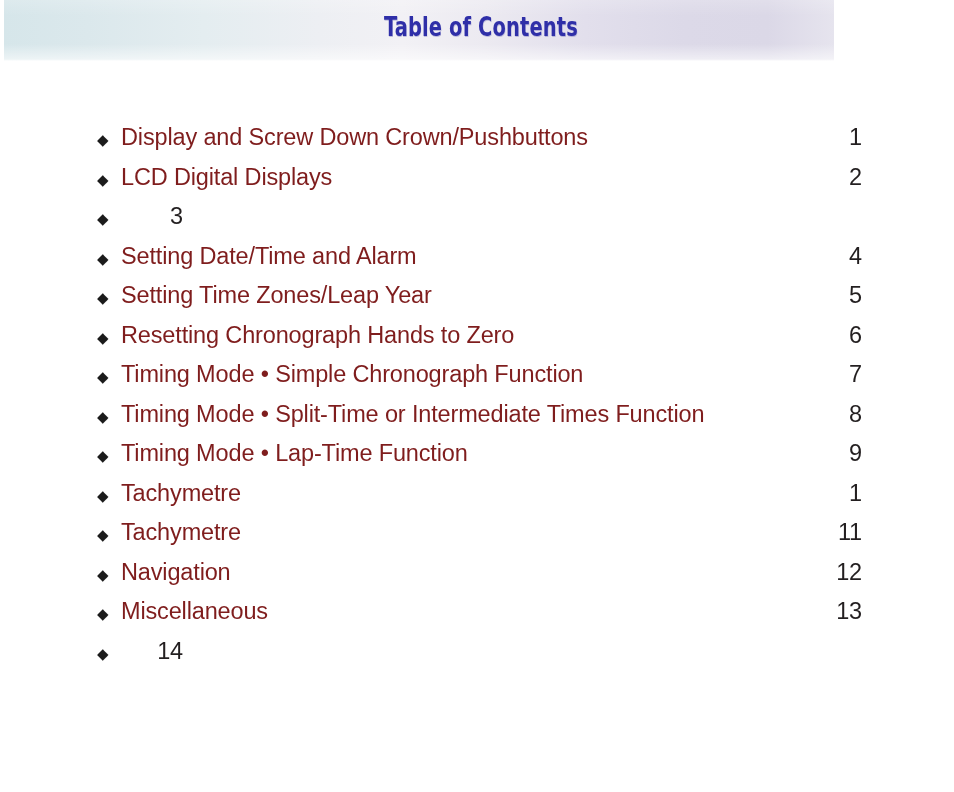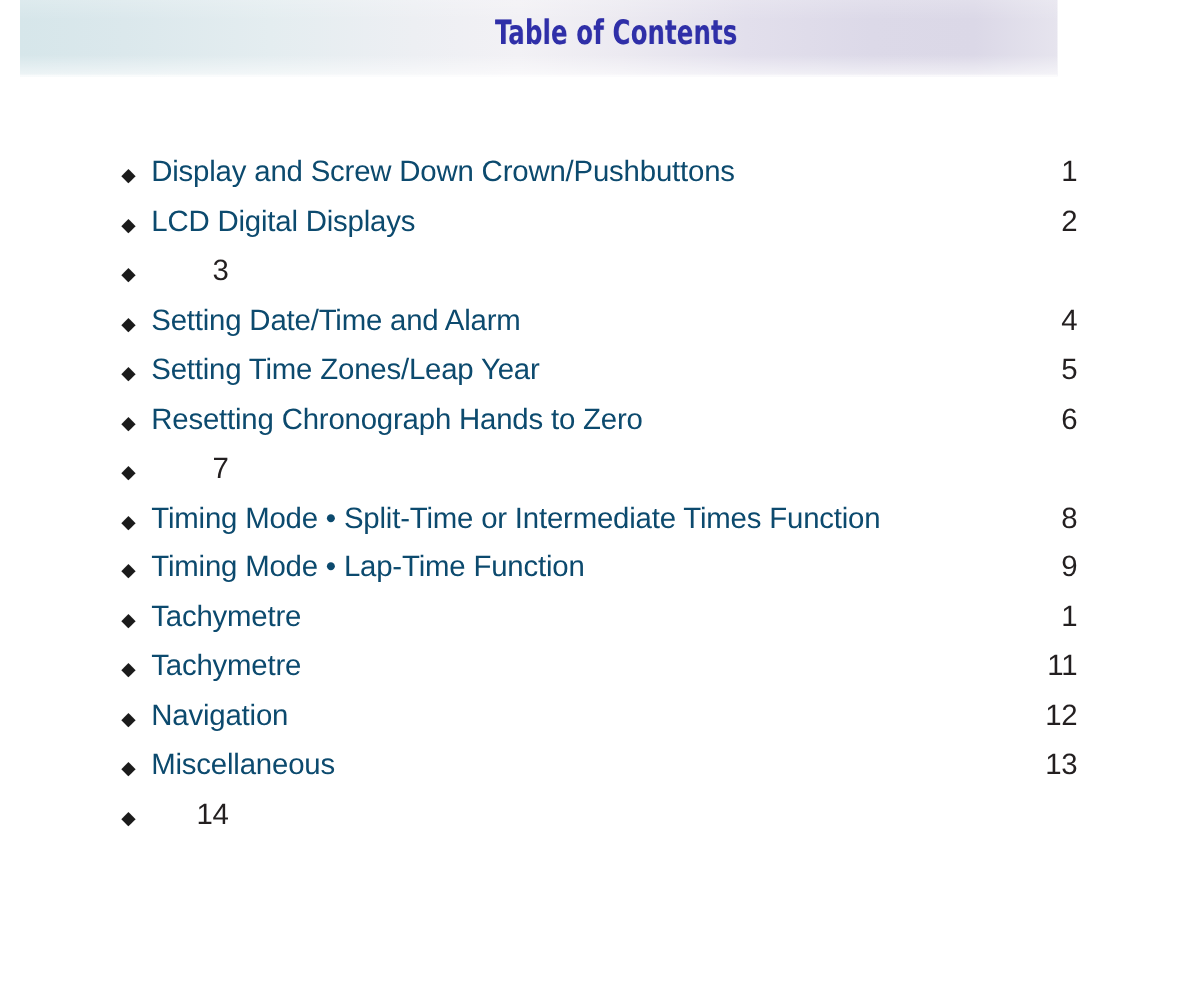--- a/index.html
+++ b/index.html
@@ -12,21 +12,21 @@
     height: 792px;
     background: #ffffff;
     font-family: "Liberation Sans", sans-serif;
     overflow: hidden;
     position: relative;
   }
 
   
   #header-band {
     position: absolute;
-    left: 16px;
+    left: 4px;
     top: 0;
     width: 830px;
     height: 61px;
     background:
       linear-gradient(to bottom,
         rgba(255,255,255,0.18) 0%,
         rgba(255,255,255,0.00) 26%,
         rgba(255,255,255,0.00) 72%,
         rgba(255,255,255,0.55) 97%,
         rgba(255,255,255,1) 100%),
@@ -77,21 +77,21 @@
   .toc-bullet {
     flex: 0 0 auto;
     width: 24px;
     font-size: 15px;
     color: #1b1b1b;
     line-height: 39.5px;
   }
   .toc-label {
     flex: 1 1 auto;
     font-size: 23.5px;
-    color: #0c4a6e;
+    color: #7f1d1d;
     line-height: 39.5px;
     letter-spacing: -0.15px;
     overflow: hidden;
   }
   .toc-page {
     flex: 0 0 auto;
     width: 62px;
     text-align: right;
     font-size: 23.5px;
     color: #231f20;
@@ -131,20 +131,21 @@
       <span class="toc-label">Setting Time Zones/Leap Year</span>
       <span class="toc-page">5</span>
     </div>
     <div class="toc-row">
       <span class="toc-bullet">◆</span>
       <span class="toc-label">Resetting Chronograph Hands to Zero</span>
       <span class="toc-page">6</span>
     </div>
     <div class="toc-row">
       <span class="toc-bullet">◆</span>
+      <span class="toc-label">Timing Mode • Simple Chronograph Function</span>
       <span class="toc-page">7</span>
     </div>
     <div class="toc-row">
       <span class="toc-bullet">◆</span>
       <span class="toc-label">Timing Mode • Split-Time or Intermediate Times Function</span>
       <span class="toc-page">8</span>
     </div>
     <div class="toc-row">
       <span class="toc-bullet">◆</span>
       <span class="toc-label">Timing Mode • Lap-Time Function</span>

